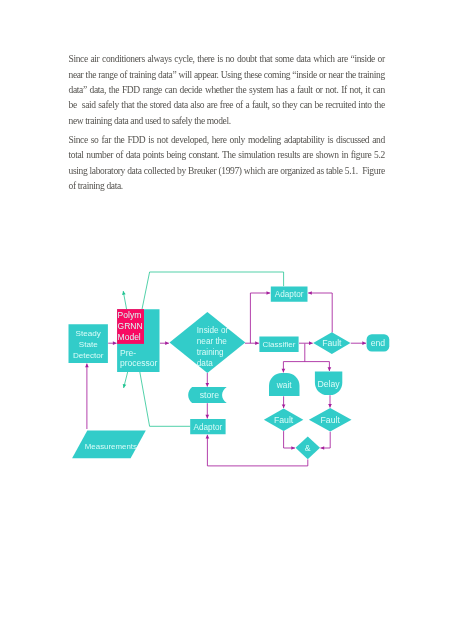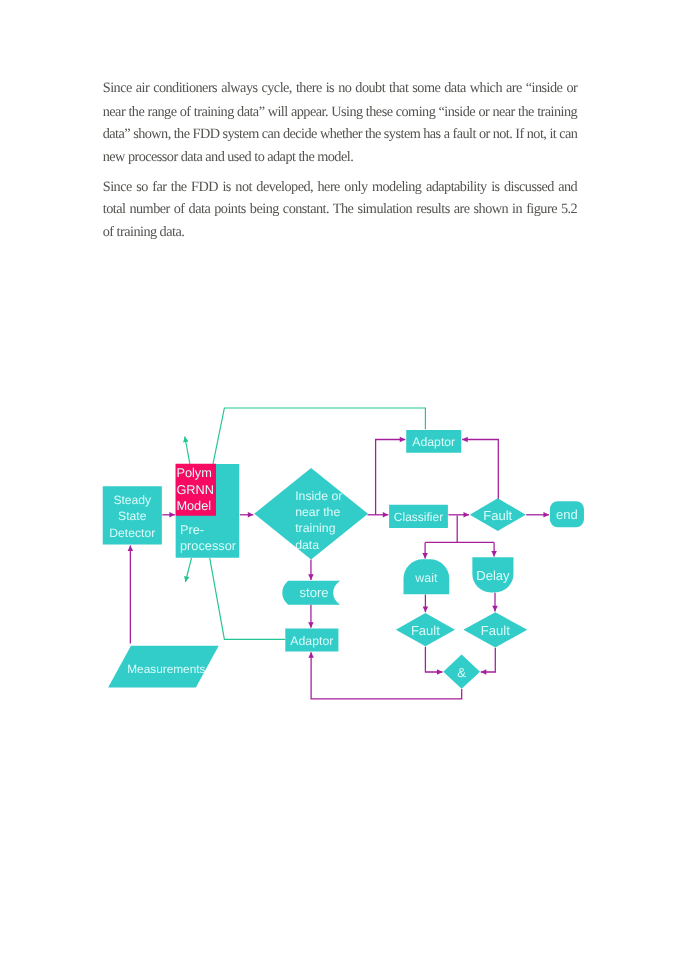--- a/index.html
+++ b/index.html
@@ -25,26 +25,28 @@
           font-size:9.6px;line-height:10px;color:#55534f;}
 </style>
 </head>
 <body>
 
 <div class="page">
   <div class="textcol">
     <div class="para">
         <div class="tline">Since air conditioners always cycle, there is no doubt that some data which are “inside or</div>
         <div class="tline">near the range of training data” will appear. Using these coming “inside or near the training</div>
-        <div class="tline">data” shown, the FDD system can decide whether the system has a fault or not. If not, it can</div>
-        <div class="tline last">new processor data and used to adapt the model.</div>
+        <div class="tline">data” data, the FDD range can decide whether the system has a fault or not. If not, it can</div>
+        <div class="tline">be  said safely that the stored data also are free of a fault, so they can be recruited into the</div>
+        <div class="tline last">new training data and used to safely the model.</div>
       </div>
     <div class="para">
         <div class="tline">Since so far the FDD is not developed, here only modeling adaptability is discussed and</div>
         <div class="tline">total number of data points being constant. The simulation results are shown in figure 5.2</div>
+        <div class="tline">using laboratory data collected by Breuker (1997) which are organized as table 5.1.  Figure</div>
         <div class="tline last">of training data.</div>
       </div>
   </div>
 
   <div class="figure">
     <svg id="diagram-svg" width="452" height="640" viewBox="0 0 452 640">
         <g>
           <path d="M86.9 429L86.9 363.6" fill="none" stroke="#a51f9c" stroke-width="0.85"></path>
           <path d="M86.9 363.6L85.05000000000001 367.3L88.75 367.3Z" fill="#a51f9c"></path>
         </g>

